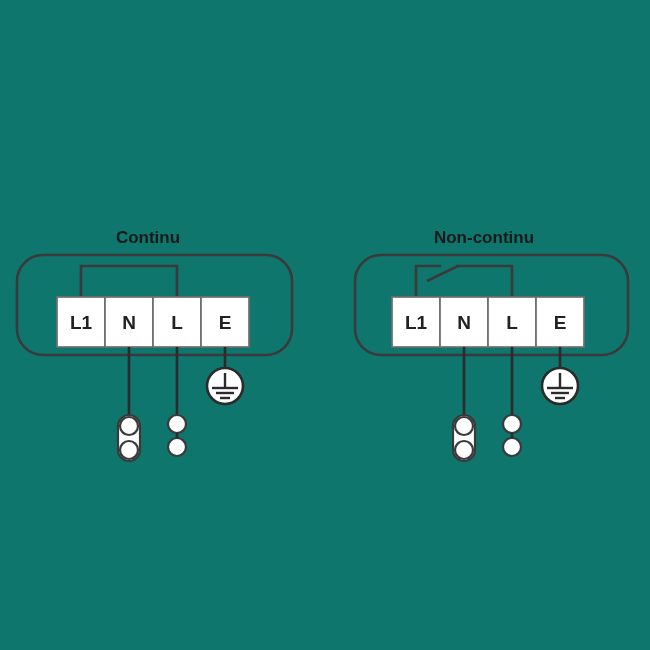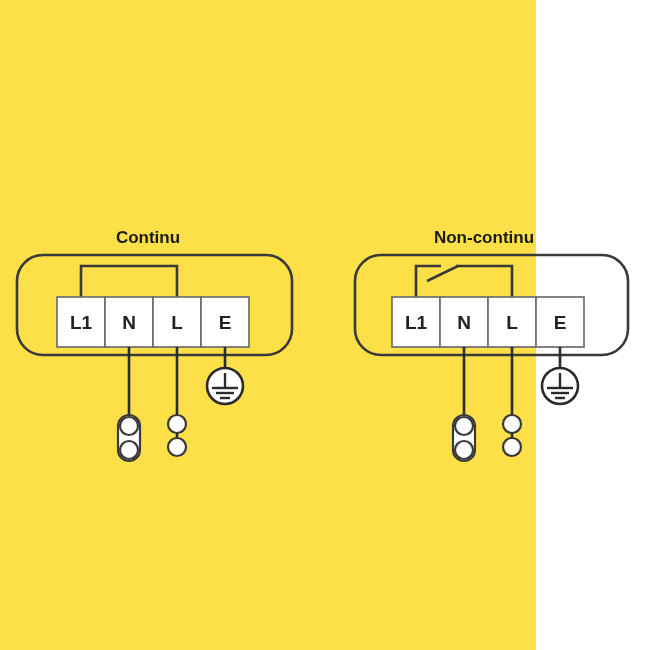--- a/index.html
+++ b/index.html
@@ -8,23 +8,23 @@
     background: #ffffff;
   }
   body {
     width: 650px;
     height: 650px;
     font-family: "Liberation Sans", sans-serif;
     overflow: hidden;
   }
   #stage {
     position: relative;
-    width: 536px;
+    width: 650px;
     height: 650px;
-    background: #fde047;
+    background: #0f766e;
   }
   svg.diagram-canvas {
     position: absolute;
     left: 0;
     top: 0;
     width: 650px;
     height: 650px;
     display: block;
   }
   .panel-title {

